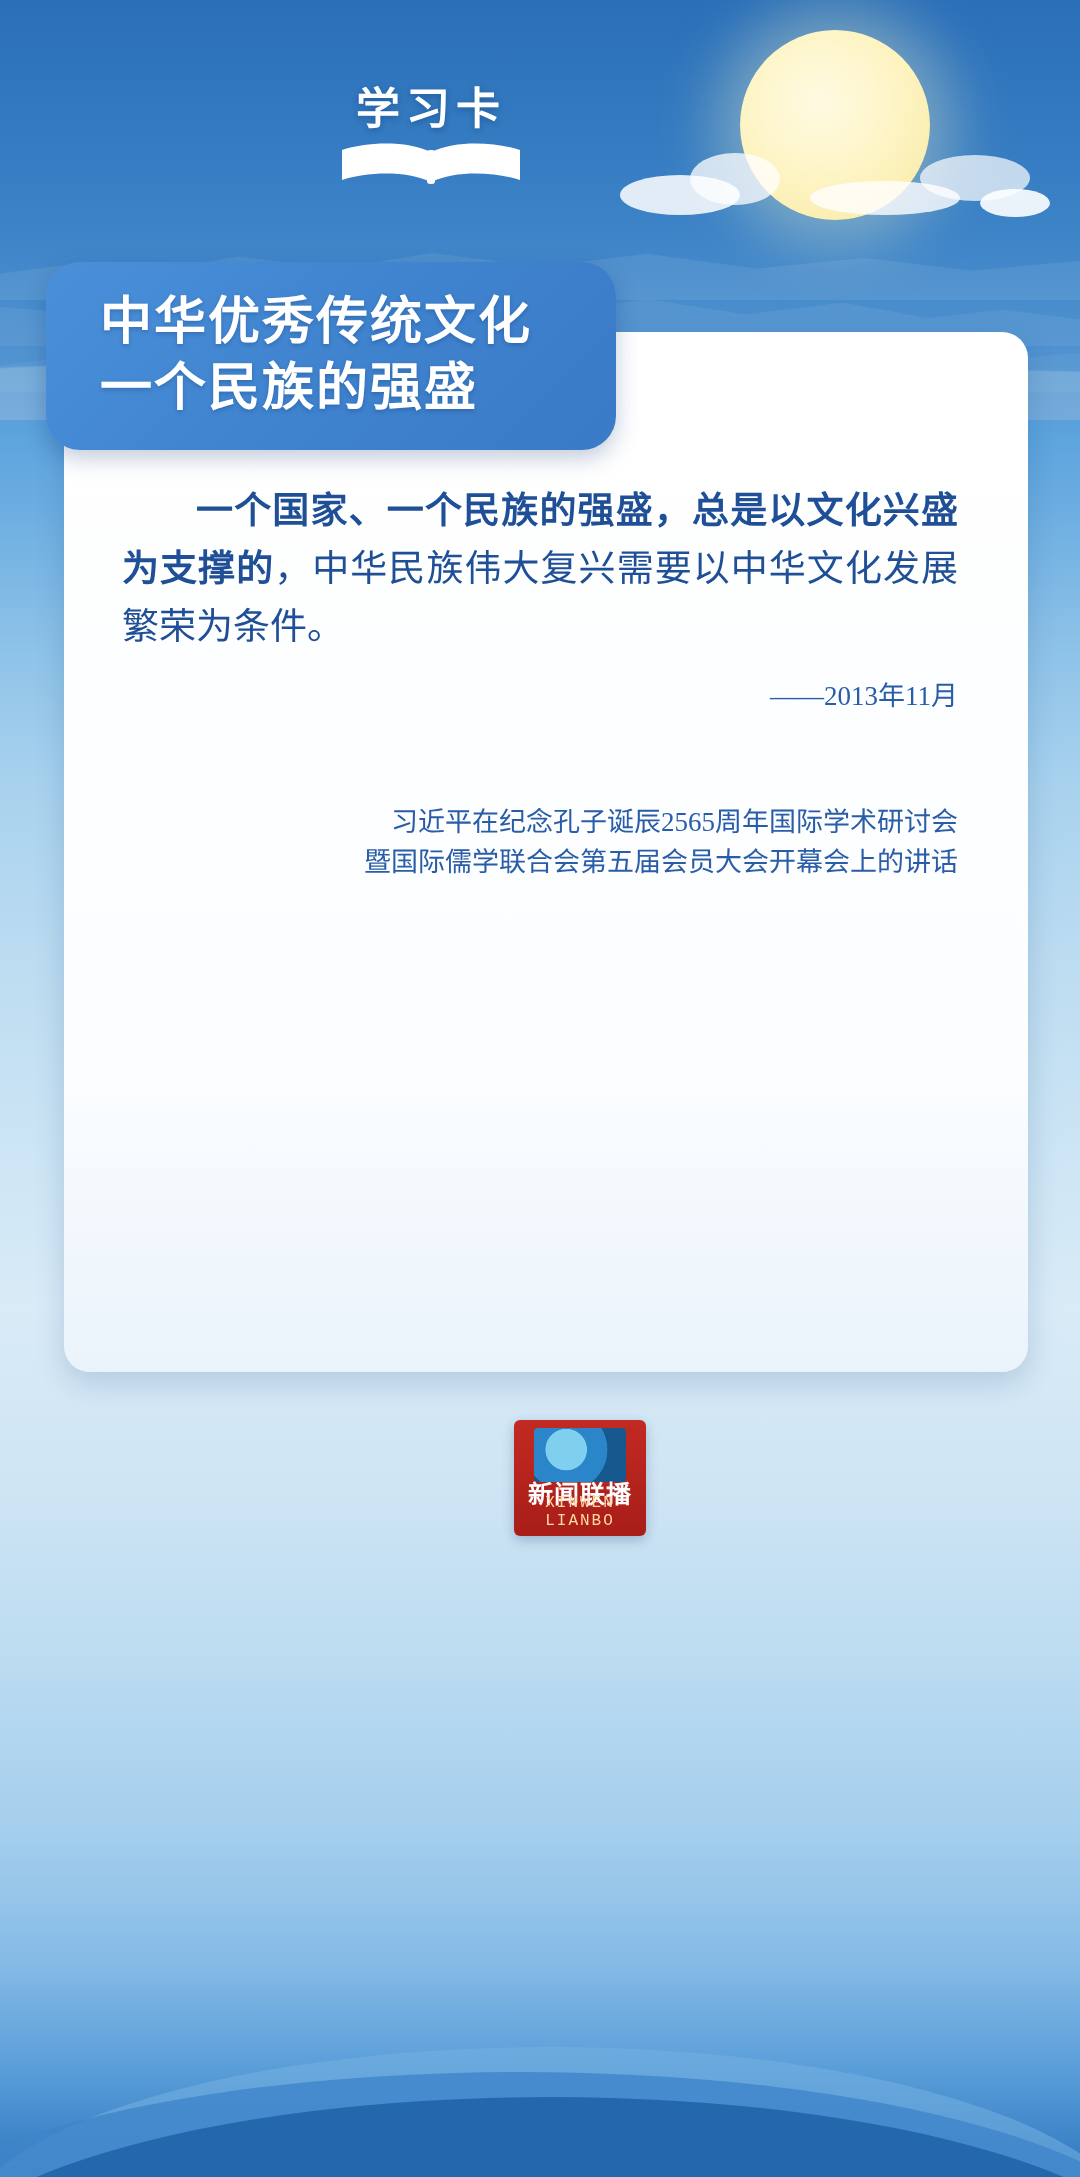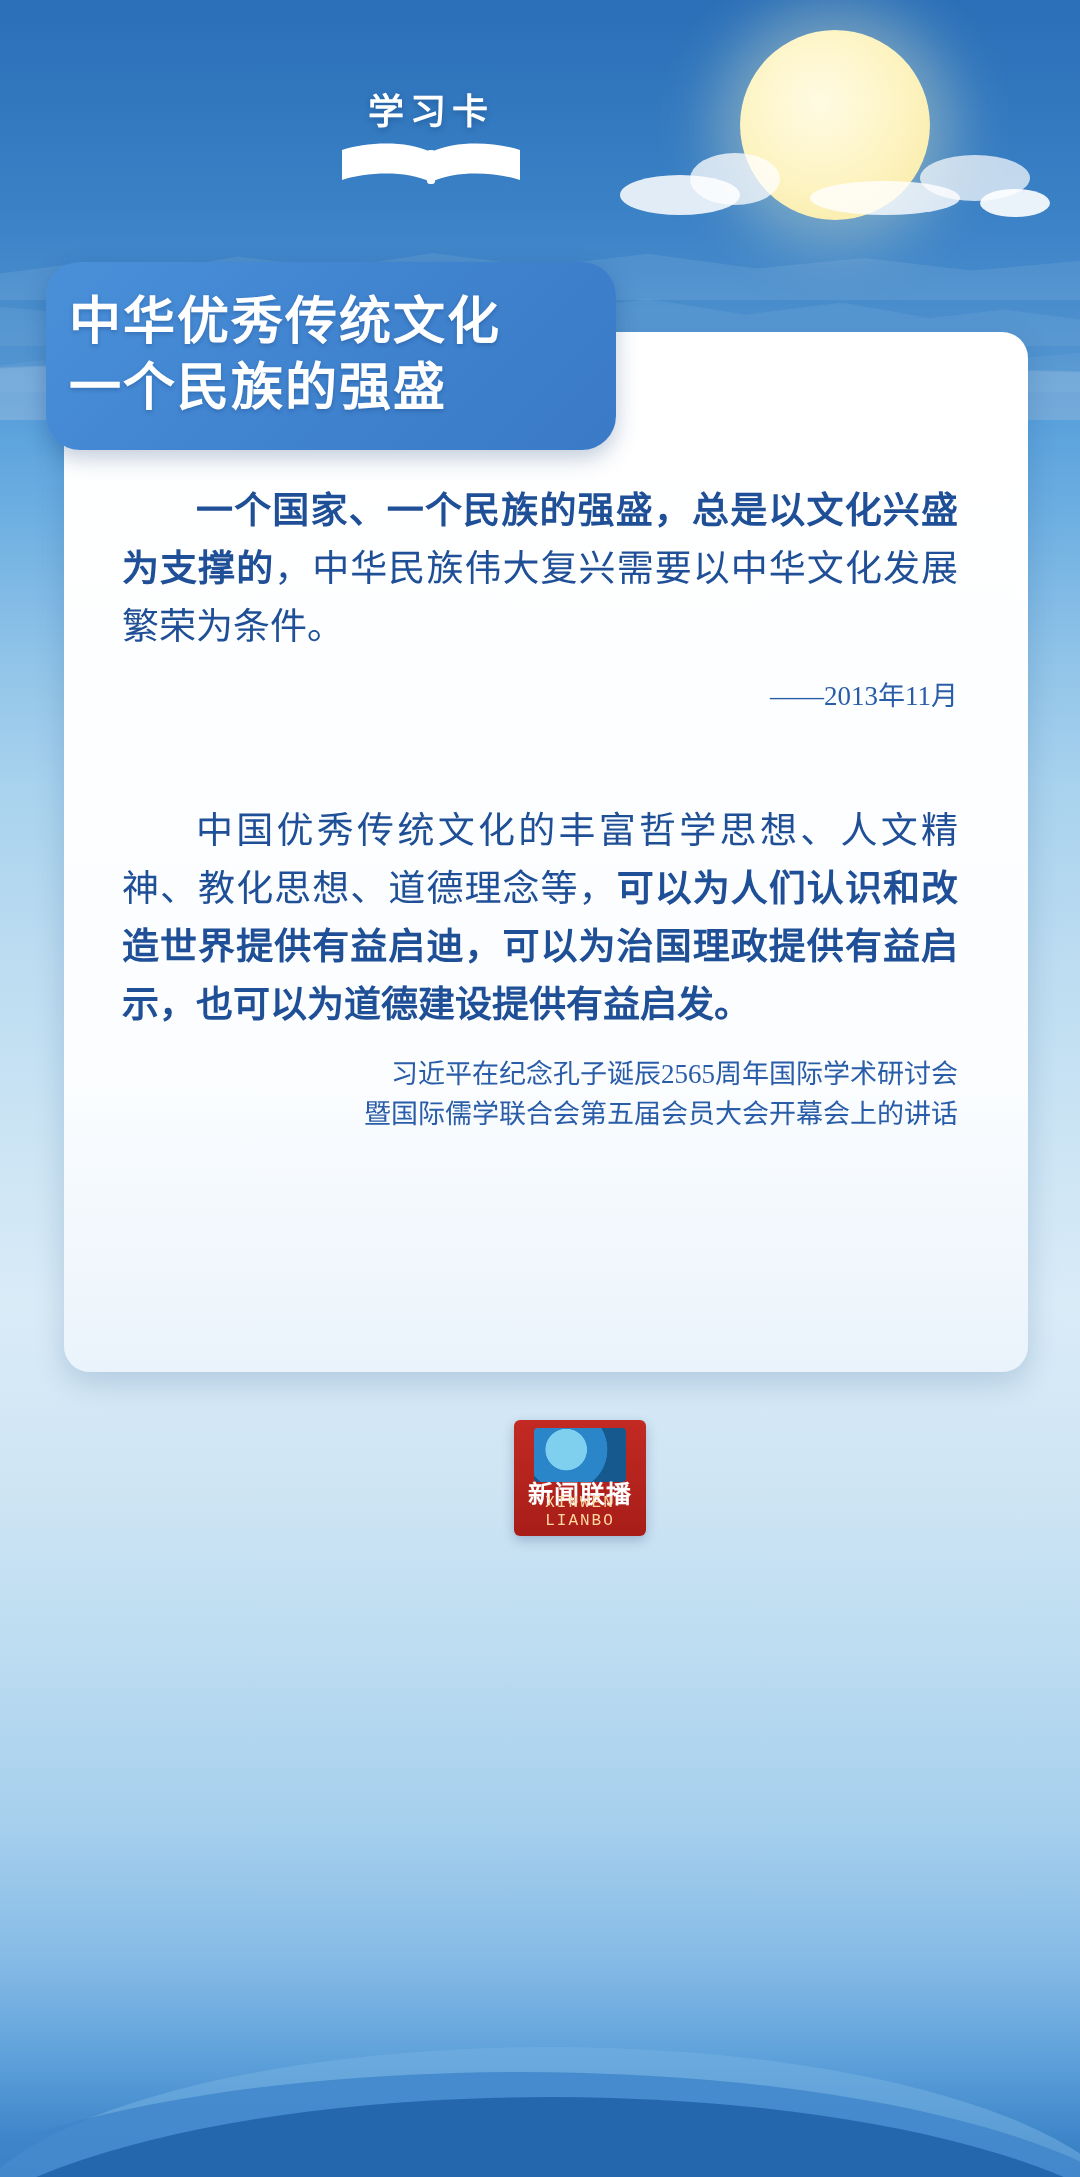--- a/index.html
+++ b/index.html
@@ -106,42 +106,42 @@
   .logo {
     position: absolute;
     left: 316px;
     top: 86px;
     width: 230px;
     height: 110px;
     text-align: center;
   }
   .logo-text {
     color: #ffffff;
-    font-size: 36px;
+    font-size: 44px;
     font-weight: bold;
     letter-spacing: 6px;
     line-height: 52px;
     text-shadow: 0 2px 6px rgba(0,40,90,.35);
-    font-family: Liberation Serif, serif;
+    font-family: Liberation Mono, monospace;
   }
   .book {
     position: relative;
     margin: 4px auto 0;
     width: 210px;
     height: 44px;
   }
   .book svg { display: block; }
 
   
   .title-banner {
     position: absolute;
     left: 46px;
     top: 262px;
     width: 570px;
-    padding: 26px 40px 30px 23px;
+    padding: 26px 40px 30px 54px;
     box-sizing: border-box;
     background: linear-gradient(135deg, #4a90d9 0%, #3f82ce 55%, #3a7ac6 100%);
     border-radius: 34px;
     box-shadow: 0 8px 22px rgba(10,50,110,.25);
     z-index: 4;
   }
   .title-line {
     color: #ffffff;
     font-size: 52px;
     font-weight: bold;
@@ -305,23 +305,20 @@
       <div class="quote-block">
         <div class="quote-text">
           <b>一个国家、一个民族的强盛，总是以文化兴盛为支撑的</b><span class="plain">，中华民族伟大复兴需要以中华文化发展繁荣为条件。</span>
         </div>
         <div class="source">
           <div>——2013年11月</div>
         </div>
       </div>
 
       <div class="quote-block">
-        <div class="quote-text">
-          <span class="plain">中国优秀传统文化的丰富哲学思想、人文精神、教化思想、道德理念等，</span><b>可以为人们认识和改造世界提供有益启迪，可以为治国理政提供有益启示，也可以为道德建设提供有益启发。</b>
-        </div>
         <div class="source">
           <div>习近平在纪念孔子诞辰2565周年国际学术研讨会</div>
           <div>暨国际儒学联合会第五届会员大会开幕会上的讲话</div>
         </div>
       </div>
 
     </div>
   </div>
 
   <div class="title-banner">

